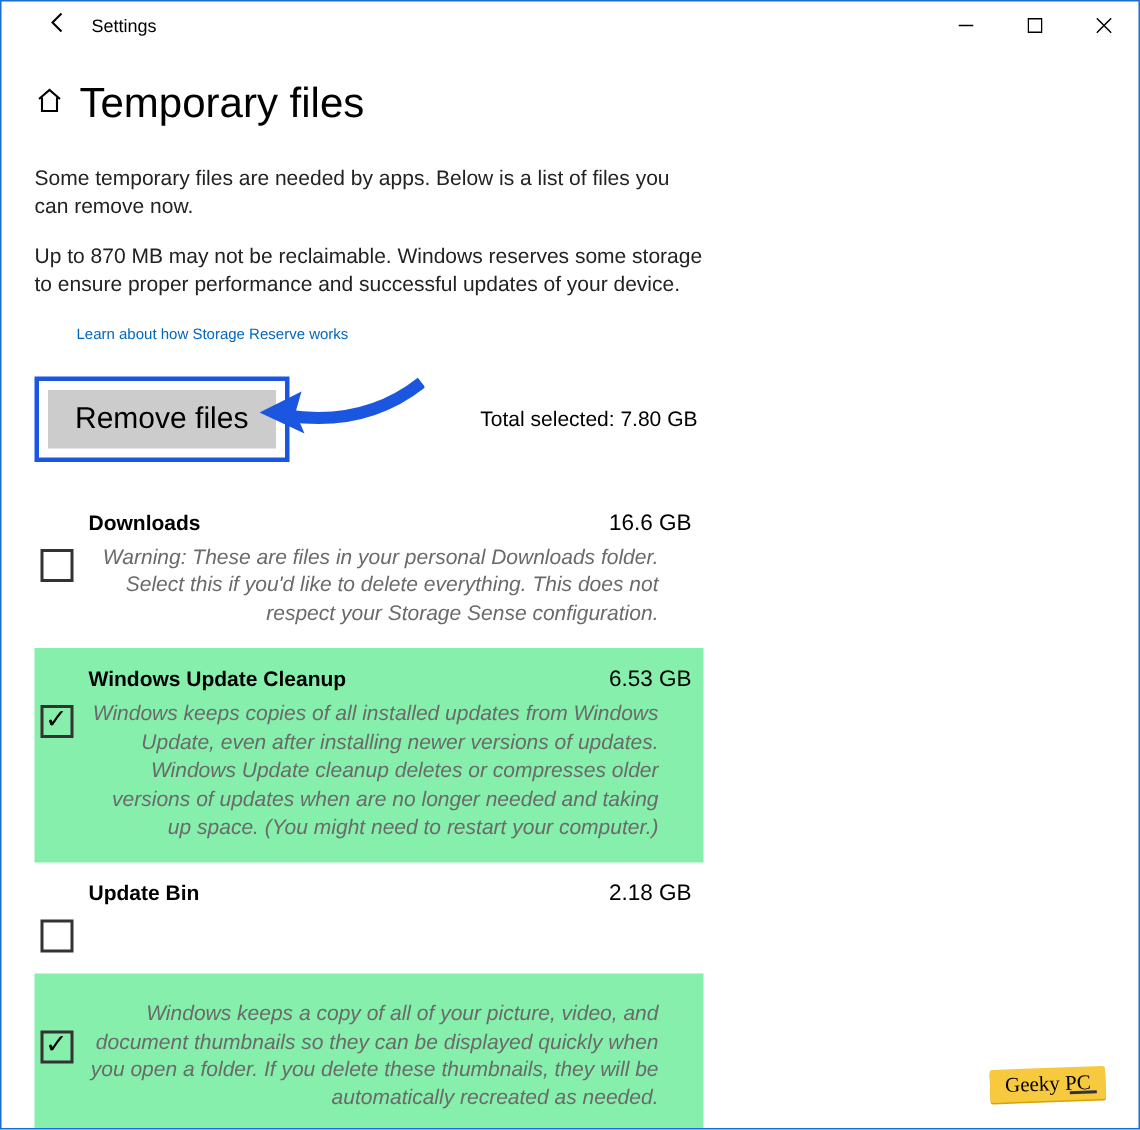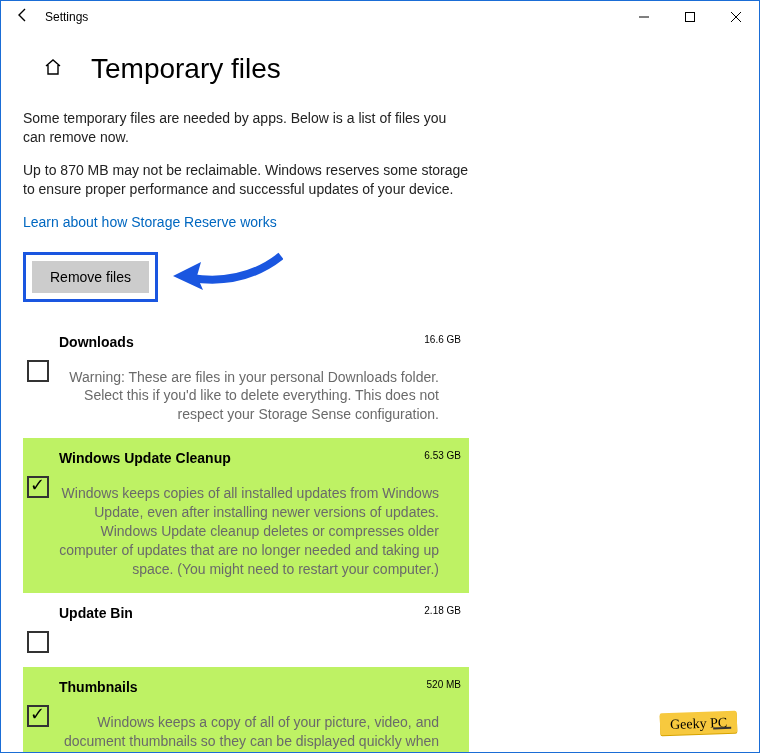--- a/index.html
+++ b/index.html
@@ -9,90 +9,89 @@
       width: 760px;
       height: 753px;
       border: 1px solid #1a6dd6;
       position: relative;
       overflow: hidden;
     }
     .titlebar {
       display: flex;
       align-items: center;
       height: 32px;
-      padding: 0 0 0 8px;
+      padding: 0 0 0 24px;
       text-align: center;
     }
     .titlebar .back { width: 28px; text-align: center; cursor: pointer; }
     .titlebar .title { font-size: 12px; margin-left: 8px; color: #000; }
     .win-controls {
       margin-left: auto;
       display: flex;
     }
     .win-controls .ctl {
       width: 46px; height: 32px;
       display: flex; align-items: center; justify-content: center;
       cursor: pointer;
     }
     .header {
       display: flex;
       align-items: center;
       padding: 20px 22px 10px 22px;
-      gap: 28px;
-      margin-left: 20px;
+      gap: 10px;
     }
     .header .home-icon { font-size: 18px; }
     .header h1 { font-size: 28px; font-weight: 400; }
     .content { padding: 14px 22px 0 22px; max-width: 490px; }
     .para { font-size: 14px; color: #222; margin-bottom: 14px; line-height: 1.35; }
-    .link { color: #0067c0; font-size: 14px; cursor: pointer; display: inline-block; margin-bottom: 22px; }
+    .link { color: #0067c0; font-size: 10px; cursor: pointer; display: inline-block; margin-bottom: 22px; margin-left: 28px; }
     .action-row {
       display: flex; align-items: center;
       margin-bottom: 20px;
       position: relative;
     }
     .remove-wrap {
       border: 3px solid #1a56e0;
       padding: 6px;
       display: inline-block;
     }
     .remove-btn {
       background: #ccc;
       border: none;
       padding: 8px 18px;
-      font-size: 14px;
+      font-size: 20px;
       cursor: pointer;
     }
     .arrow { position: absolute; left: 150px; top: -6px; }
     .total { font-size: 14px; margin-left: auto; padding-right: 4px; }
     .item {
       display: flex;
       padding: 12px 8px 14px 4px;
       gap: 10px;
       text-align: right;
     }
-    .item.sel { background: #bef264; }
+    .item.sel { background: #86efac; }
     .cb {
       flex: 0 0 22px; height: 22px;
       border: 2px solid #333;
       margin-top: 26px;
       position: relative;
       cursor: pointer;
     }
     .cb.checked::after {
       content: "✓";
       position: absolute;
       top: -4px; left: 1px;
       font-size: 18px;
     }
     .item-body { flex: 1; }
     .item-head { display: flex; justify-content: space-between; }
     .item-title { font-size: 14px; font-weight: 600; }
-    .item-size { font-size: 10px; }
-    .item-desc { font-size: 14px; color: #6a6a6a; line-height: 1.35; margin-top: 18px; max-width: 380px; }
+    .item-size { font-size: 15px; }
+    .item-desc { font-size: 14px; color: #6a6a6a; line-height: 1.35; margin-top: 5px; max-width: 380px; font-style: italic; }
     .watermark {
       position: absolute;
       right: 22px; bottom: 18px;
       background: #f7c93e;
       padding: 4px 10px 2px 10px;
       border-radius: 2px;
       font-family: "Comic Sans MS", cursive;
       font-size: 14px;
       transform: rotate(-2deg);
       box-shadow: 0 1px 0 #d6a300;
@@ -150,58 +149,55 @@
   <a class="link">Learn about how Storage Reserve works</a>
 
   <div class="action-row">
     <span class="remove-wrap">
       <button class="remove-btn">Remove files</button>
     </span>
     <svg class="arrow" width="110" height="50" viewBox="0 0 110 50">
       <path d="M108 10 Q70 40 18 32" stroke="#1a56e0" stroke-width="8" fill="none"></path>
       <path d="M0 30 L28 16 L24 30 L30 44 Z" fill="#1a56e0"></path>
     </svg>
+    <span class="total">Total selected: 7.80 GB</span>
   </div>
 
   <div id="items">
       <div class="item">
         <div class="cb"></div>
         <div class="item-body">
           <div class="item-head">
             <span class="item-title">Downloads</span>
             <span class="item-size">16.6 GB</span>
           </div>
           <div class="item-desc">Warning: These are files in your personal Downloads folder. Select this if you'd like to delete everything. This does not respect your Storage Sense configuration.</div>
         </div>
       </div>
       <div class="item sel">
         <div class="cb checked"></div>
         <div class="item-body">
           <div class="item-head">
             <span class="item-title">Windows Update Cleanup</span>
             <span class="item-size">6.53 GB</span>
           </div>
-          <div class="item-desc">Windows keeps copies of all installed updates from Windows Update, even after installing newer versions of updates. Windows Update cleanup deletes or compresses older computer of updates that are no longer needed and taking up space. (You might need to restart your computer.)</div>
+          <div class="item-desc">Windows keeps copies of all installed updates from Windows Update, even after installing newer versions of updates. Windows Update cleanup deletes or compresses older versions of updates when are no longer needed and taking up space. (You might need to restart your computer.)</div>
         </div>
       </div>
       <div class="item">
         <div class="cb"></div>
         <div class="item-body">
           <div class="item-head">
             <span class="item-title">Update Bin</span>
             <span class="item-size">2.18 GB</span>
           </div>
         </div>
       </div>
       <div class="item sel">
         <div class="cb checked"></div>
         <div class="item-body">
-          <div class="item-head">
-            <span class="item-title">Thumbnails</span>
-            <span class="item-size">520 MB</span>
-          </div>
           <div class="item-desc">Windows keeps a copy of all of your picture, video, and document thumbnails so they can be displayed quickly when you open a folder. If you delete these thumbnails, they will be automatically recreated as needed.</div>
         </div>
       </div>
     </div>
 </div>
 
 <div class="watermark">Geeky PC</div>
 
 </body></html>

